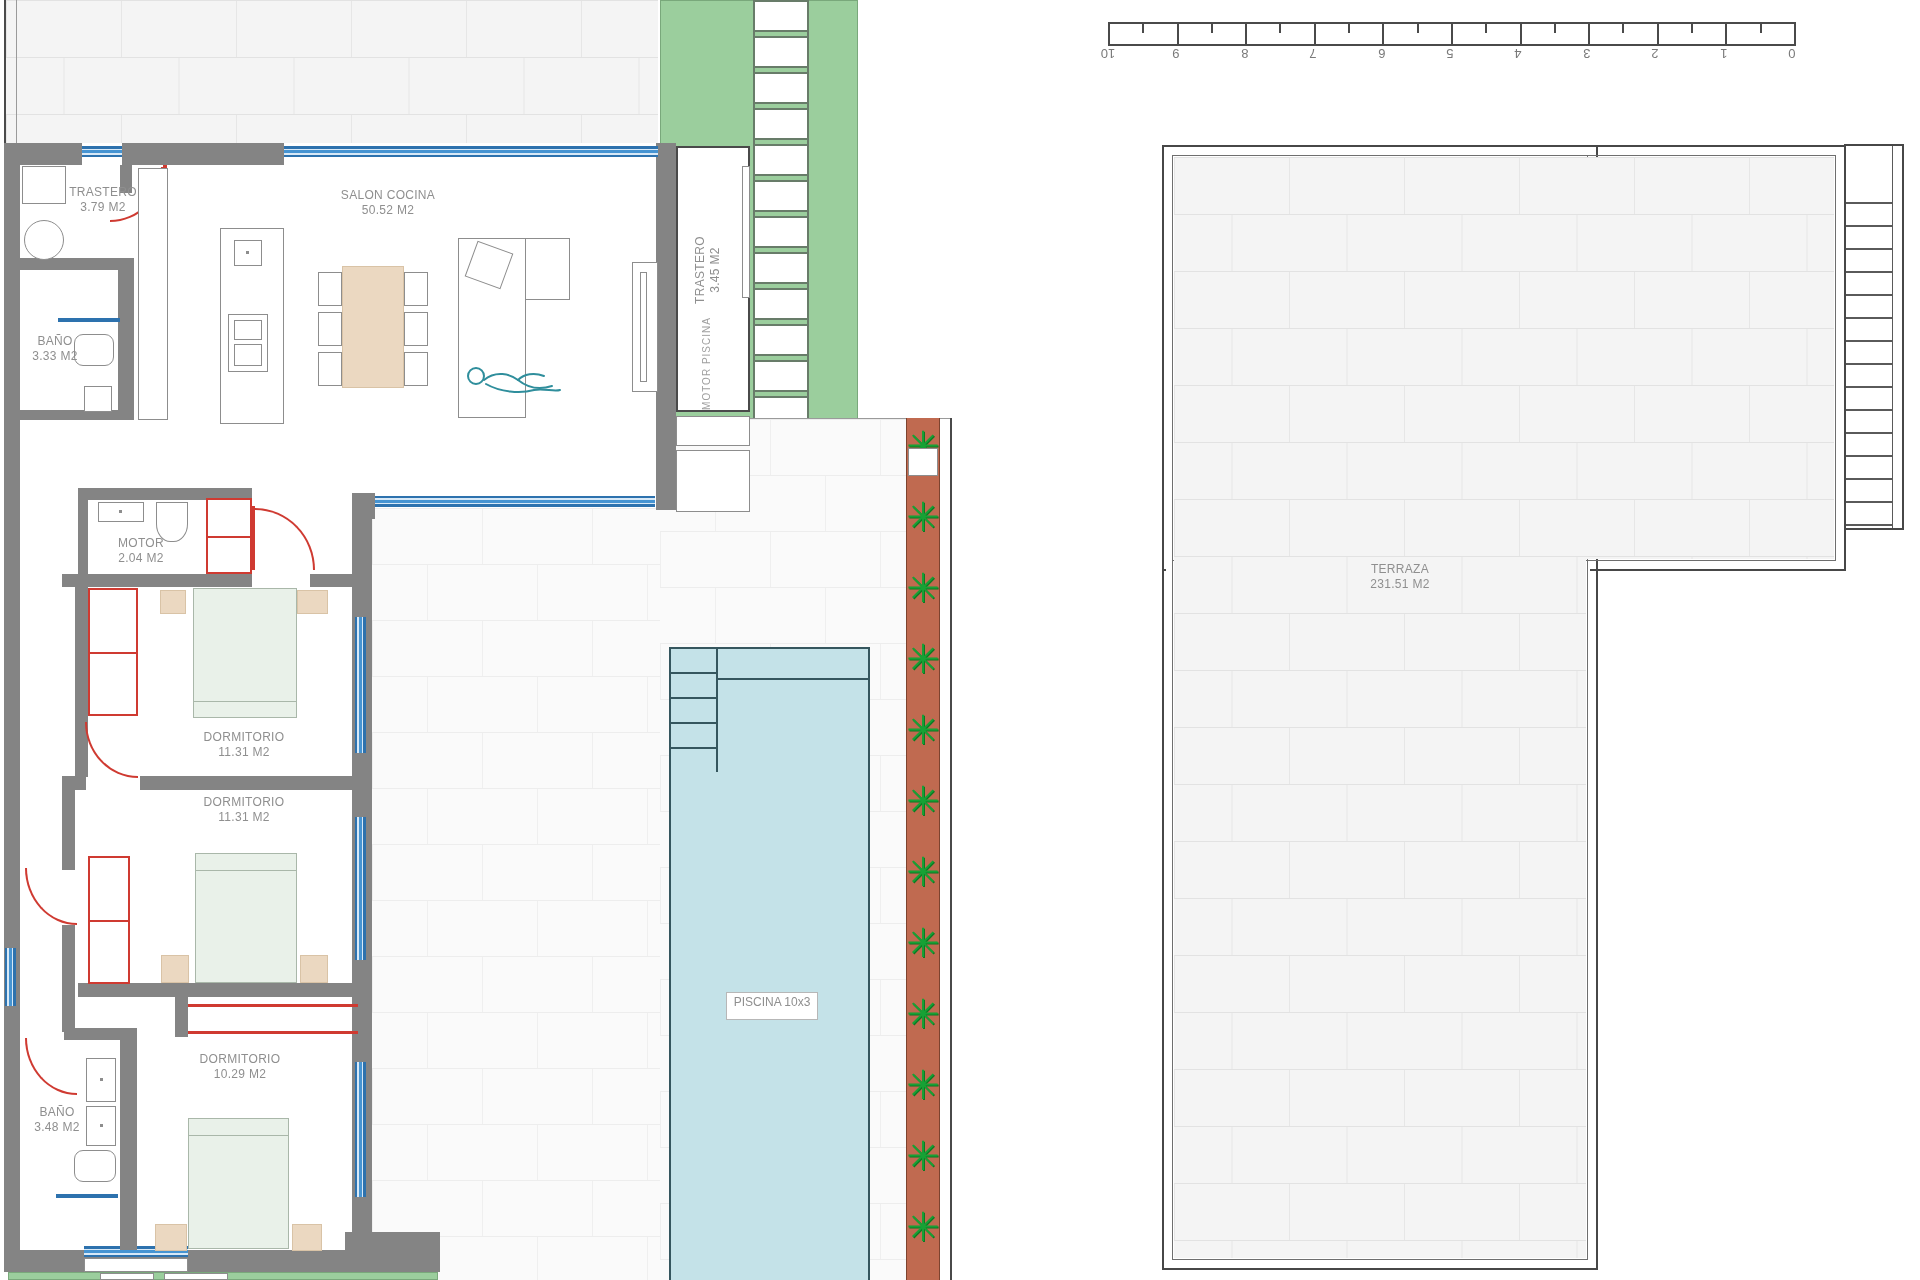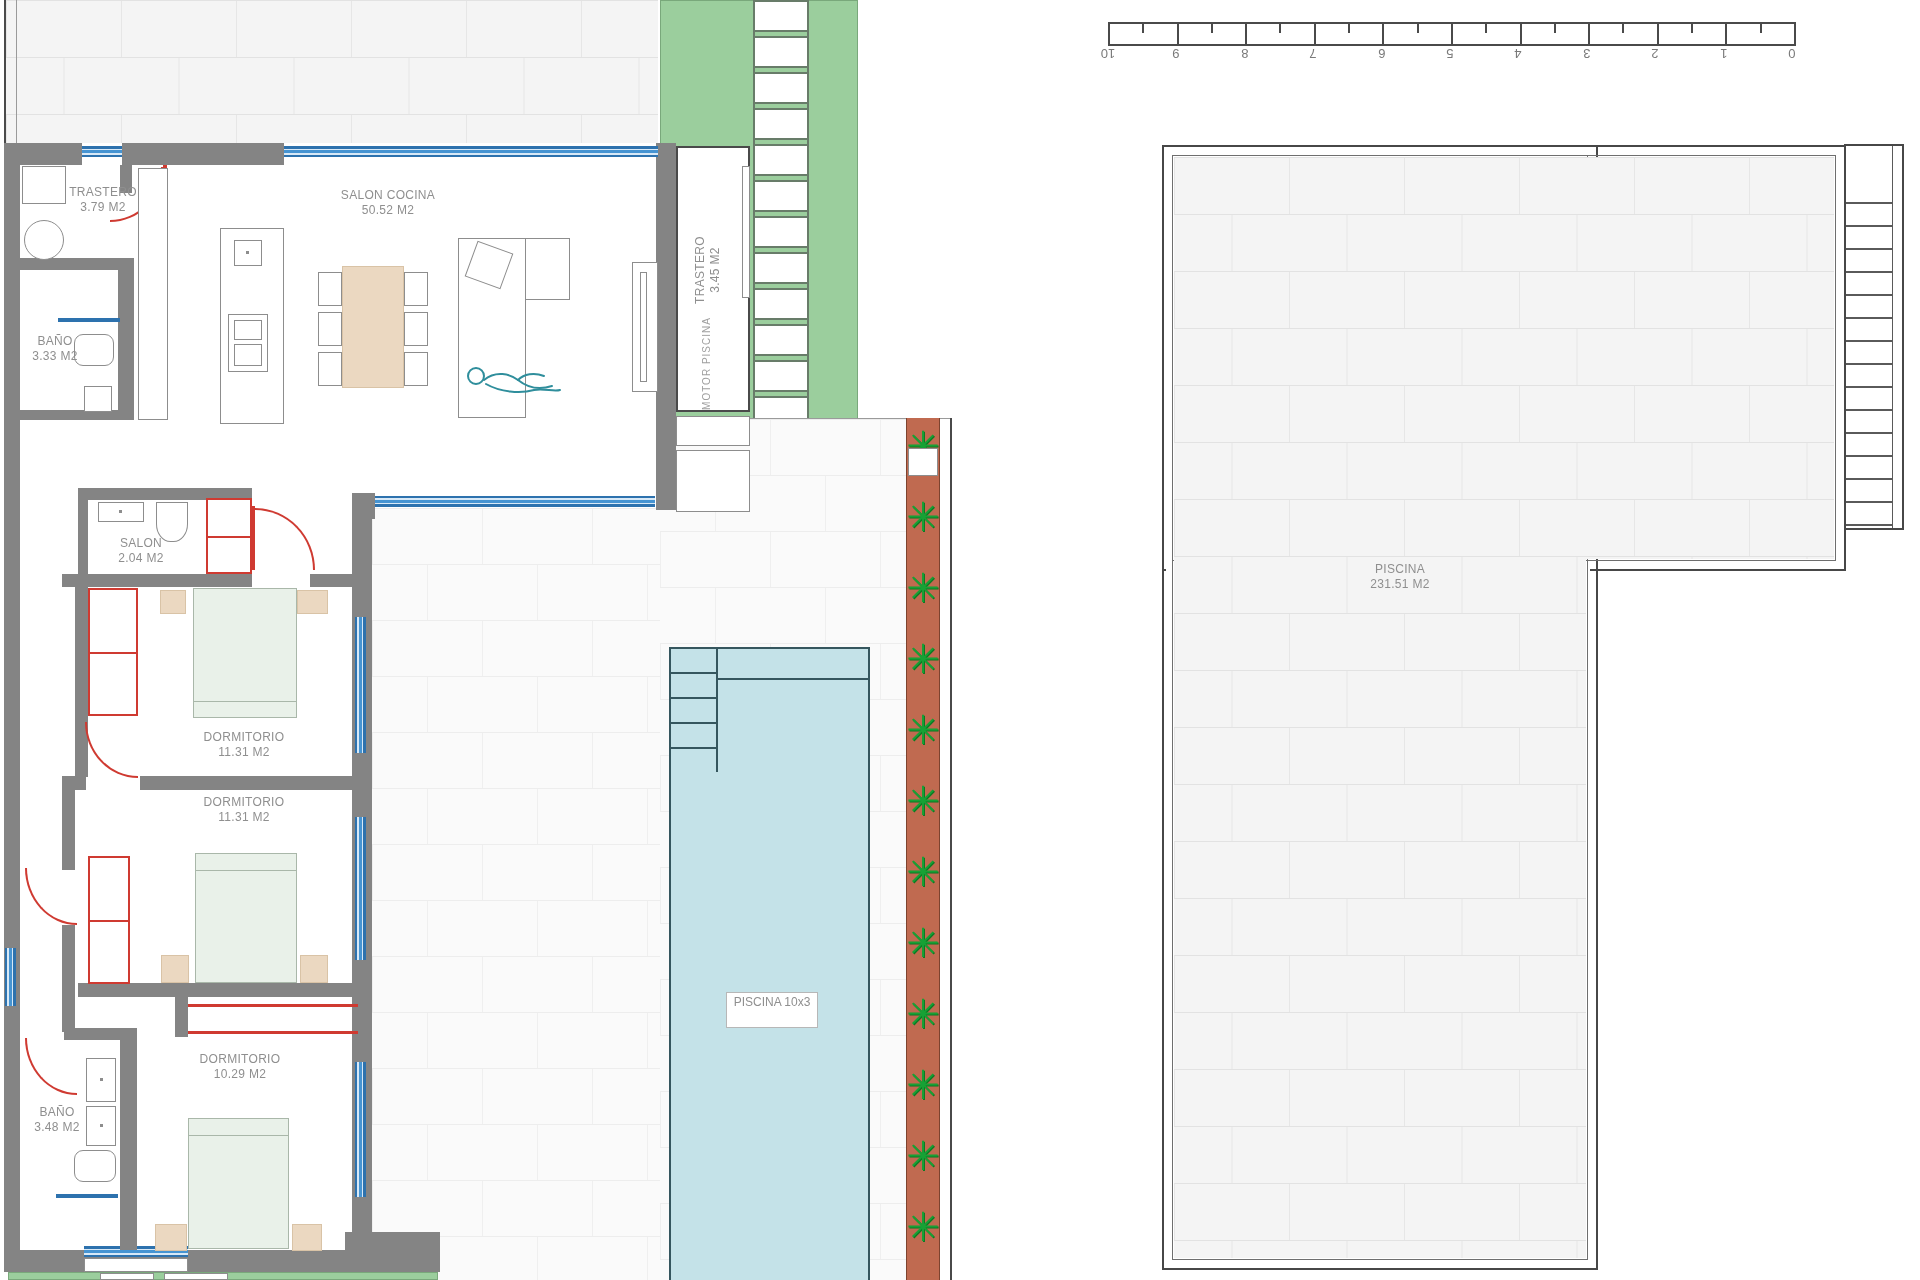--- a/index.html
+++ b/index.html
@@ -96,21 +96,21 @@
         <span class="plant" style="top: 647px;">✳</span>
         <span class="plant" style="top: 718px;">✳</span>
         <span class="plant" style="top: 789px;">✳</span>
       </div>
     <div class="box" style="left:908px;top:448px;width:30px;height:28px"></div>
     <div class="line" style="left:950px;top:418px;width:2px;height:862px"></div>
 
     <div class="pool" style="left:669px;top:647px;width:201px;height:640px"></div>
     <div class="pool-steps" style="left:671px;top:649px;width:47px;height:123px"></div>
     <div class="abs" style="left:718px;top:678px;width:150px;height:2px;background:#35565e"></div>
-    <div class="plabel" style="left:726px;top:992px;width:92px;height:36px;line-height:18px">
+    <div class="plabel" style="left:726px;top:992px;width:92px;height:28px;line-height:18px">
       <span>PISCINA 10x3</span>
     </div>
 
     <div class="wall" style="left:4px;top:143px;width:78px;height:22px"></div>
     <div class="wall" style="left:122px;top:143px;width:162px;height:22px"></div>
     <div class="wall" style="left:4px;top:143px;width:16px;height:1107px"></div>
     <div class="wall" style="left:656px;top:143px;width:20px;height:367px"></div>
     <div class="wall" style="left:352px;top:493px;width:23px;height:26px"></div>
     <div class="wall" style="left:352px;top:508px;width:20px;height:764px"></div>
     <div class="wall" style="left:4px;top:1250px;width:368px;height:22px"></div>
@@ -253,21 +253,21 @@
     </div>
     <div class="label" style="left:308px;top:188px;width:160px">
       <div>SALON COCINA</div>
       <div>50.52 M2</div>
     </div>
     <div class="label" style="left:-25px;top:334px;width:160px">
       <div>BAÑO</div>
       <div>3.33 M2</div>
     </div>
     <div class="label" style="left:61px;top:536px;width:160px">
-      <div>SALON</div>
+      <div>MOTOR</div>
       <div>2.04 M2</div>
     </div>
     <div class="label" style="left:164px;top:730px;width:160px">
       <div>DORMITORIO</div>
       <div>11.31 M2</div>
     </div>
     <div class="label" style="left:164px;top:795px;width:160px">
       <div>DORMITORIO</div>
       <div>11.31 M2</div>
     </div>
@@ -284,21 +284,21 @@
   <div>
     <div class="t-outer" style="left:1162px;top:145px;width:684px;height:426px"></div>
     <div class="t-outer" style="left:1162px;top:145px;width:436px;height:1125px"></div>
     <div class="whitepatch" style="left:1166px;top:565px;width:424px;height:8px"></div>
     <div class="whitepatch" style="left:1590px;top:149px;width:6px;height:418px"></div>
     <div class="t-inner" style="left:1172px;top:155px;width:664px;height:406px"></div>
     <div class="t-inner" style="left:1172px;top:155px;width:416px;height:1105px"></div>
     <div class="brick" style="left:1174px;top:157px;width:660px;height:402px"></div>
     <div class="brick" style="left:1174px;top:157px;width:412px;height:1101px"></div>
     <div class="label" style="left:1320px;top:562px;width:160px">
-      <div>PISCINA</div>
+      <div>TERRAZA</div>
       <div>231.51 M2</div>
     </div>
 
     <div class="tsteps" style="left:1844px;top:144px;width:60px;height:386px">
       <div class="abs" style="left:46px;top:0;width:1px;height:382px;background:#5a5a5a"></div>
       <div class="abs" style="left:0;top:56px;width:46px;height:2px;background:#5a5a5a"></div>
       <div class="tsteps-lines" style="left:0;top:58px;width:46px;height:322px"></div>
     </div>
   </div>
 

